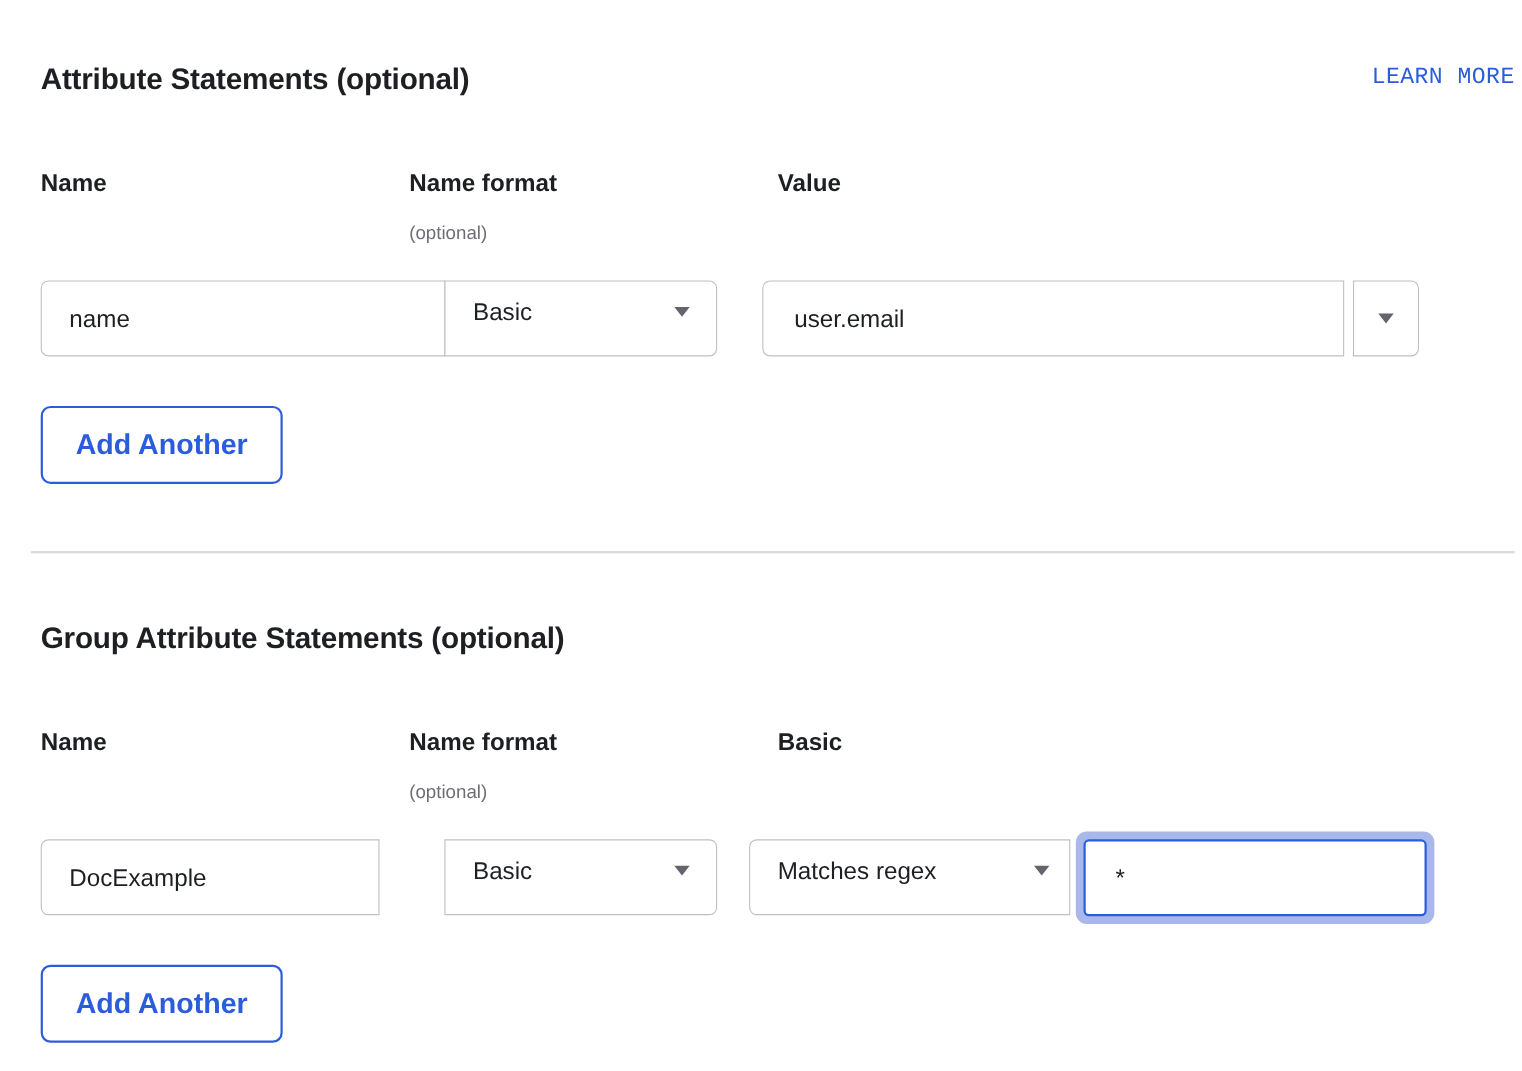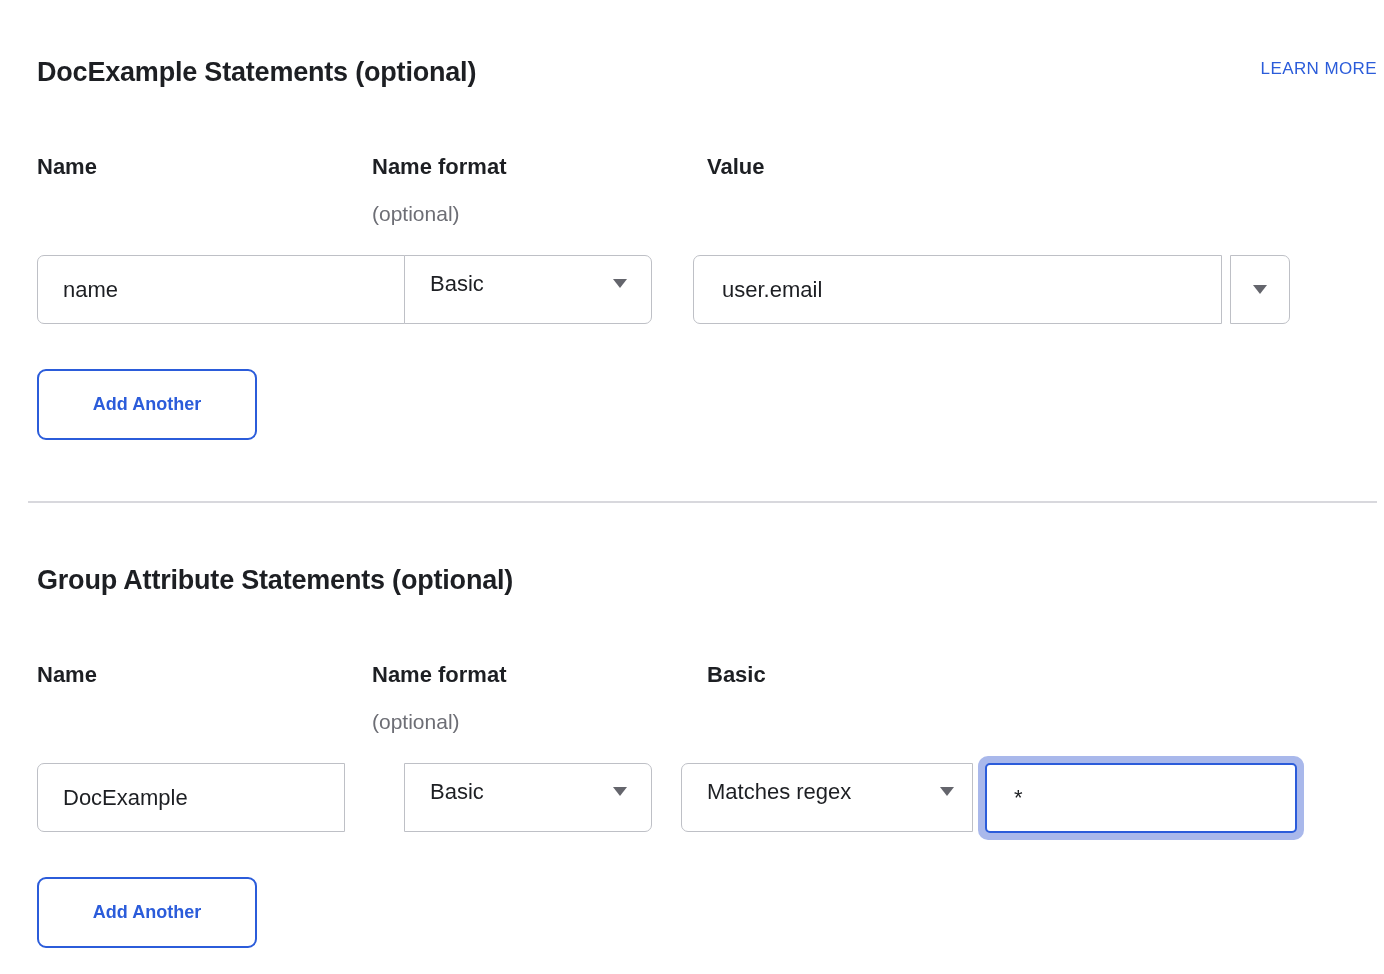--- a/index.html
+++ b/index.html
@@ -12,30 +12,30 @@
   
   .section-title {
     position:absolute; left:37px; font-size:27px; font-weight:700; color:#1d1f23;
     letter-spacing:-0.2px;
   }
   #title-attr { top:57px; }
   #title-group { top:565px; }
 
   
   .learn-more {
-    position:absolute; top:59px; right:7px; font-size:17px; color:#2b5cda;
-    letter-spacing:0.4px; text-decoration:none; cursor:pointer;
+    position:absolute; top:59px; right:7px; font-size:21px; color:#2b5cda;
+    letter-spacing:0.4px; text-decoration:none; cursor:pointer;font-family:Liberation Mono, monospace;
   }
 
   
   .col-label {
     position:absolute; font-size:22px; font-weight:700; color:#1d1f23;
   }
   .optional-note {
-    position:absolute; font-size:21px; font-weight:400; color:#6d6e75;
+    position:absolute; font-size:17px; font-weight:400; color:#6d6e75;
   }
   .r1 { top:154px; } .r1b { top:202px; }
   .r2 { top:662px; } .r2b { top:710px; }
   .c-name { left:37px; } .c-format { left:372px; } .c-value { left:707px; }
 
   
   .ctl {
     position:absolute; height:69px; background:#ffffff; border:1px solid #bec0c6;
     font-family:"Liberation Sans", sans-serif; font-size:22px; color:#1d1f23;
   }
@@ -72,38 +72,38 @@
     background:#ffffff; border:2px solid #2b5cda; border-radius:5px;
     font-family:"Liberation Sans", sans-serif; font-size:22px; color:#1d1f23;
     padding:0 27px; outline:none;
   }
 
   
   .add-another {
     position:absolute; left:37px; width:220px; height:71px;
     background:#ffffff; border:2px solid #2b5cda; border-radius:9px;
     color:#2b5cda; font-family:"Liberation Sans", sans-serif;
-    font-size:18px; font-weight:700; cursor:pointer;
+    font-size:26px; font-weight:700; cursor:pointer;
     display:flex; align-items:center; justify-content:center;
   }
   #add-attr  { top:369px; }
   #add-group { top:877px; }
 
   
   .divider {
     position:absolute; left:28px; top:501px; width:1349px; height:2px;
     background:#d8d8dd;
   }
 </style>
 </head>
 <body>
 
 <div class="canvas">
 
-  <h2 class="section-title" id="title-attr">DocExample Statements (optional)</h2>
+  <h2 class="section-title" id="title-attr">Attribute Statements (optional)</h2>
 
   <a class="learn-more">LEARN MORE</a>
 
   <div class="col-label r1 c-name">Name</div>
   <div class="col-label r1 c-format">Name format</div>
   <div class="optional-note r1b c-format">(optional)</div>
   <div class="col-label r1 c-value">Value</div>
 
   <input class="ctl" id="in-attr-name" type="text" value="name" style="">
 

